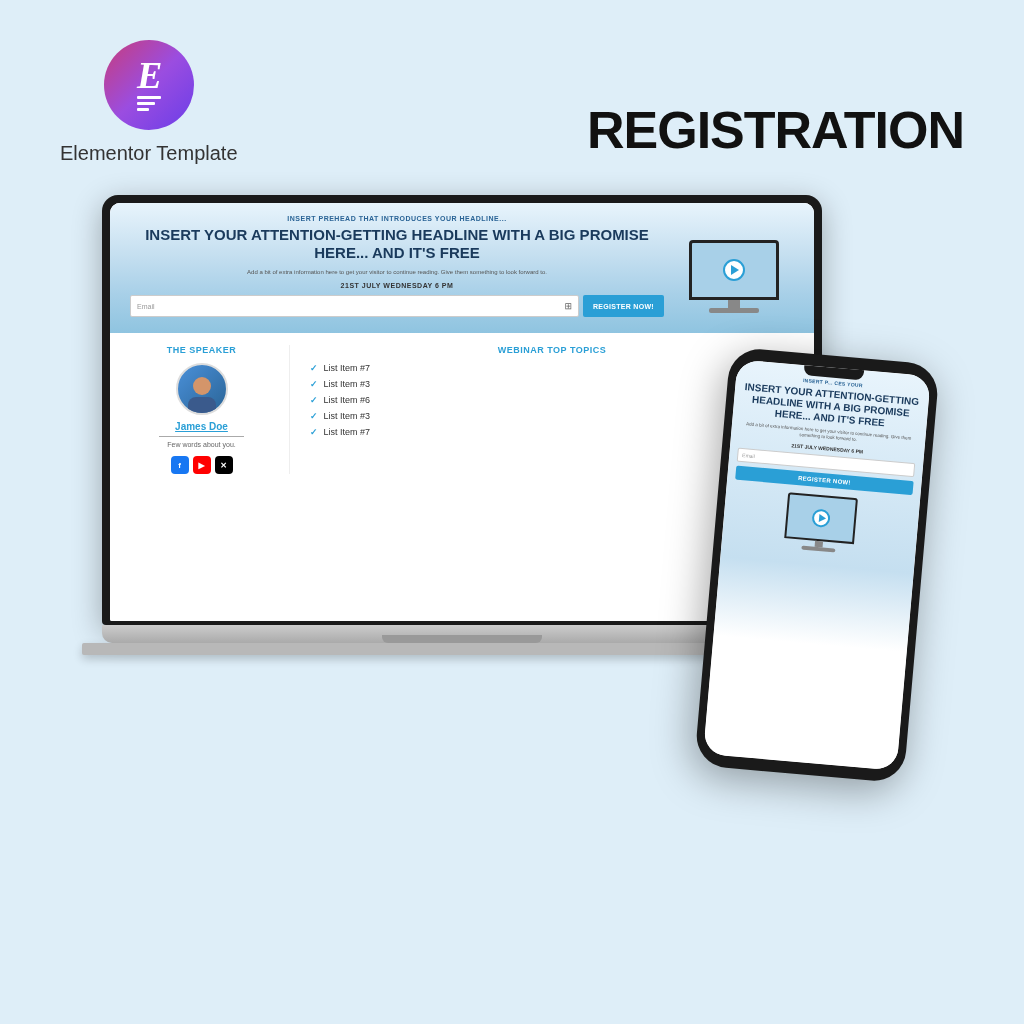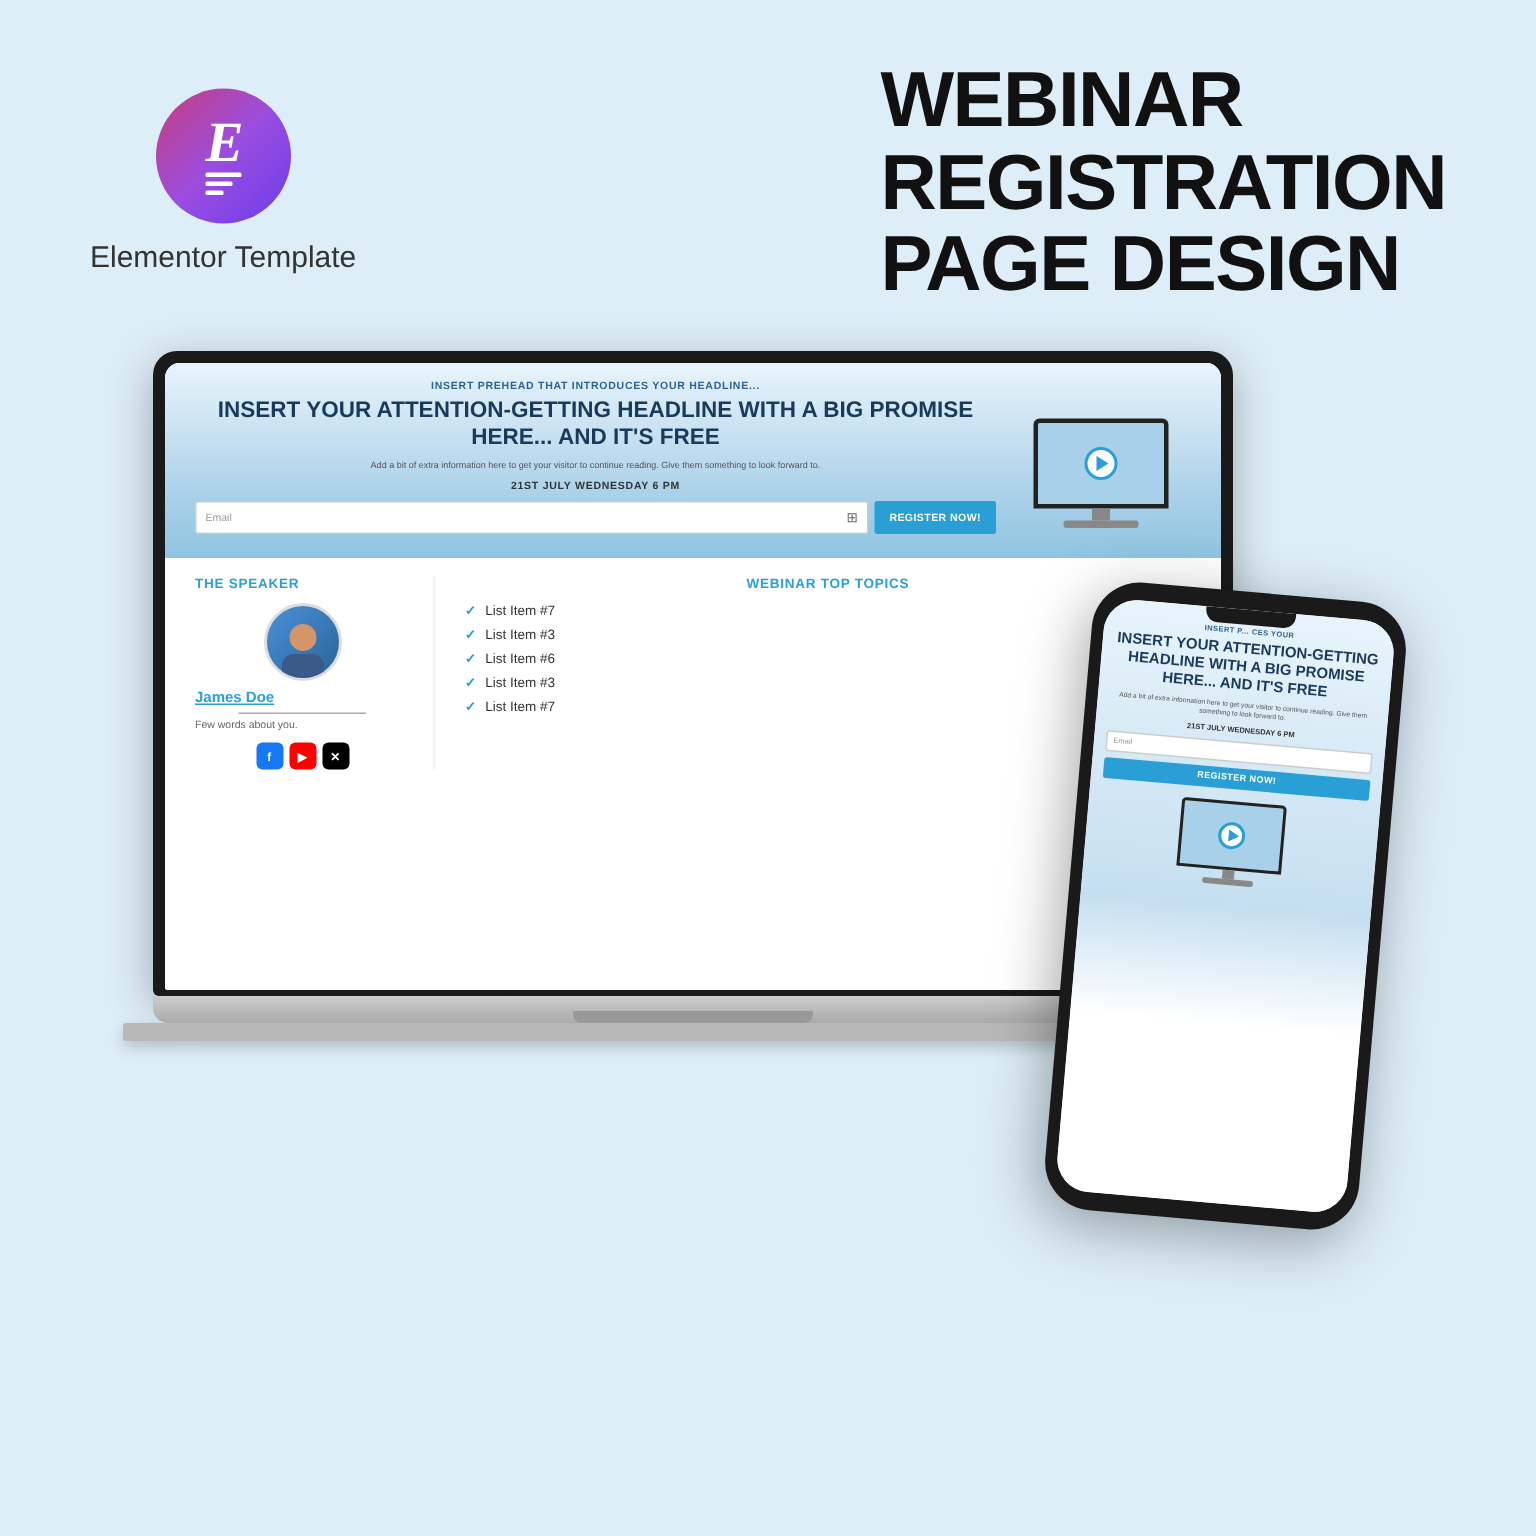--- a/index.html
+++ b/index.html
@@ -289,21 +289,21 @@
     
     .lp-bottom {
       display: flex;
       padding: 12px 20px;
       gap: 20px;
       background: white;
     }
 
     .lp-speaker {
       width: 160px;
-      text-align: left;
+      text-align: center;
       border-right: 1px solid #eee;
       padding-right: 16px;
     }
 
     .lp-speaker-title {
       font-size: 9px;
       color: #2a9fd6;
       font-weight: bold;
       text-transform: uppercase;
       margin-bottom: 8px;
@@ -634,23 +634,22 @@
             <div class="el-bar el-bar-mid"></div>
             <div class="el-bar el-bar-short"></div>
           </div>
         </div>
       </div>
       <div class="logo-label">Elementor Template</div>
     </div>
 
     <div class="title-area">
       <h1>
-        <span>WEBINAR</span><br>
+        <br>
         <span>REGISTRATION</span><br>
-        <span>PAGE DESIGN</span>
       </h1>
     </div>
   </div>
 
   <div class="devices-container">
 
     <div class="laptop">
       <div class="laptop-screen-outer">
         <div class="laptop-screen-inner">
 

